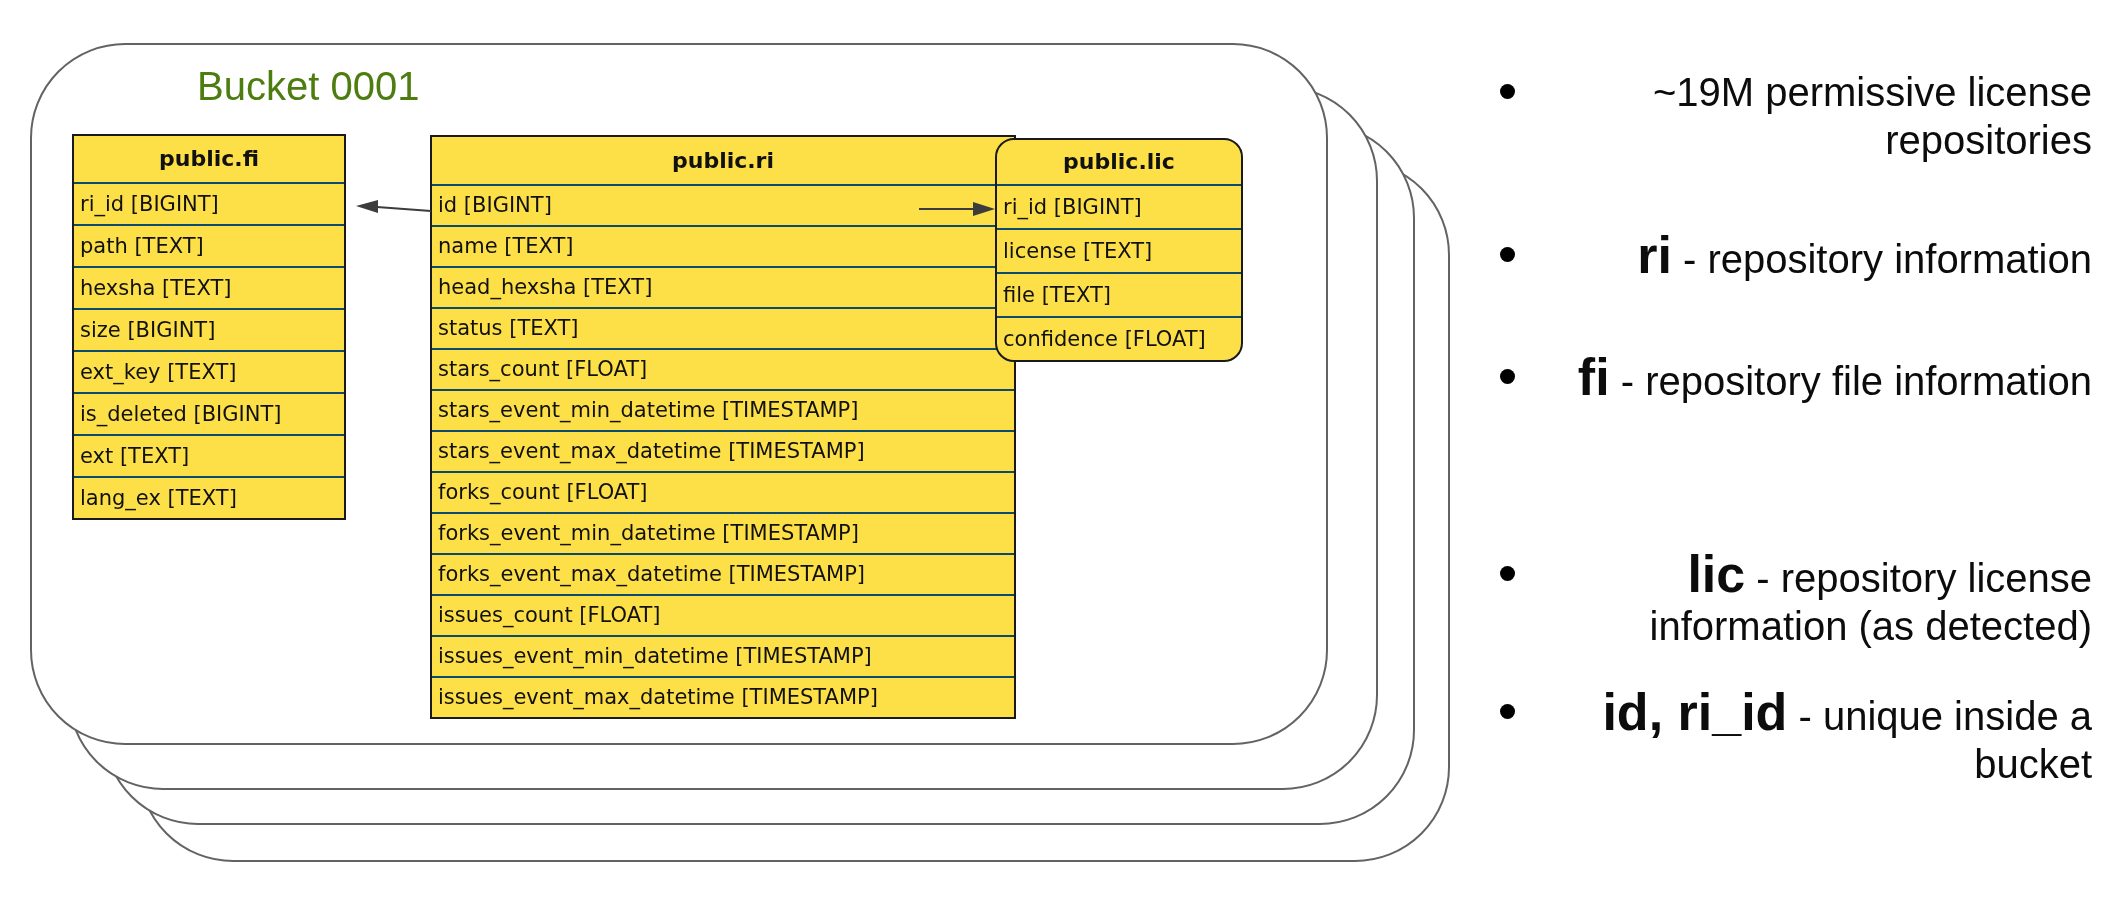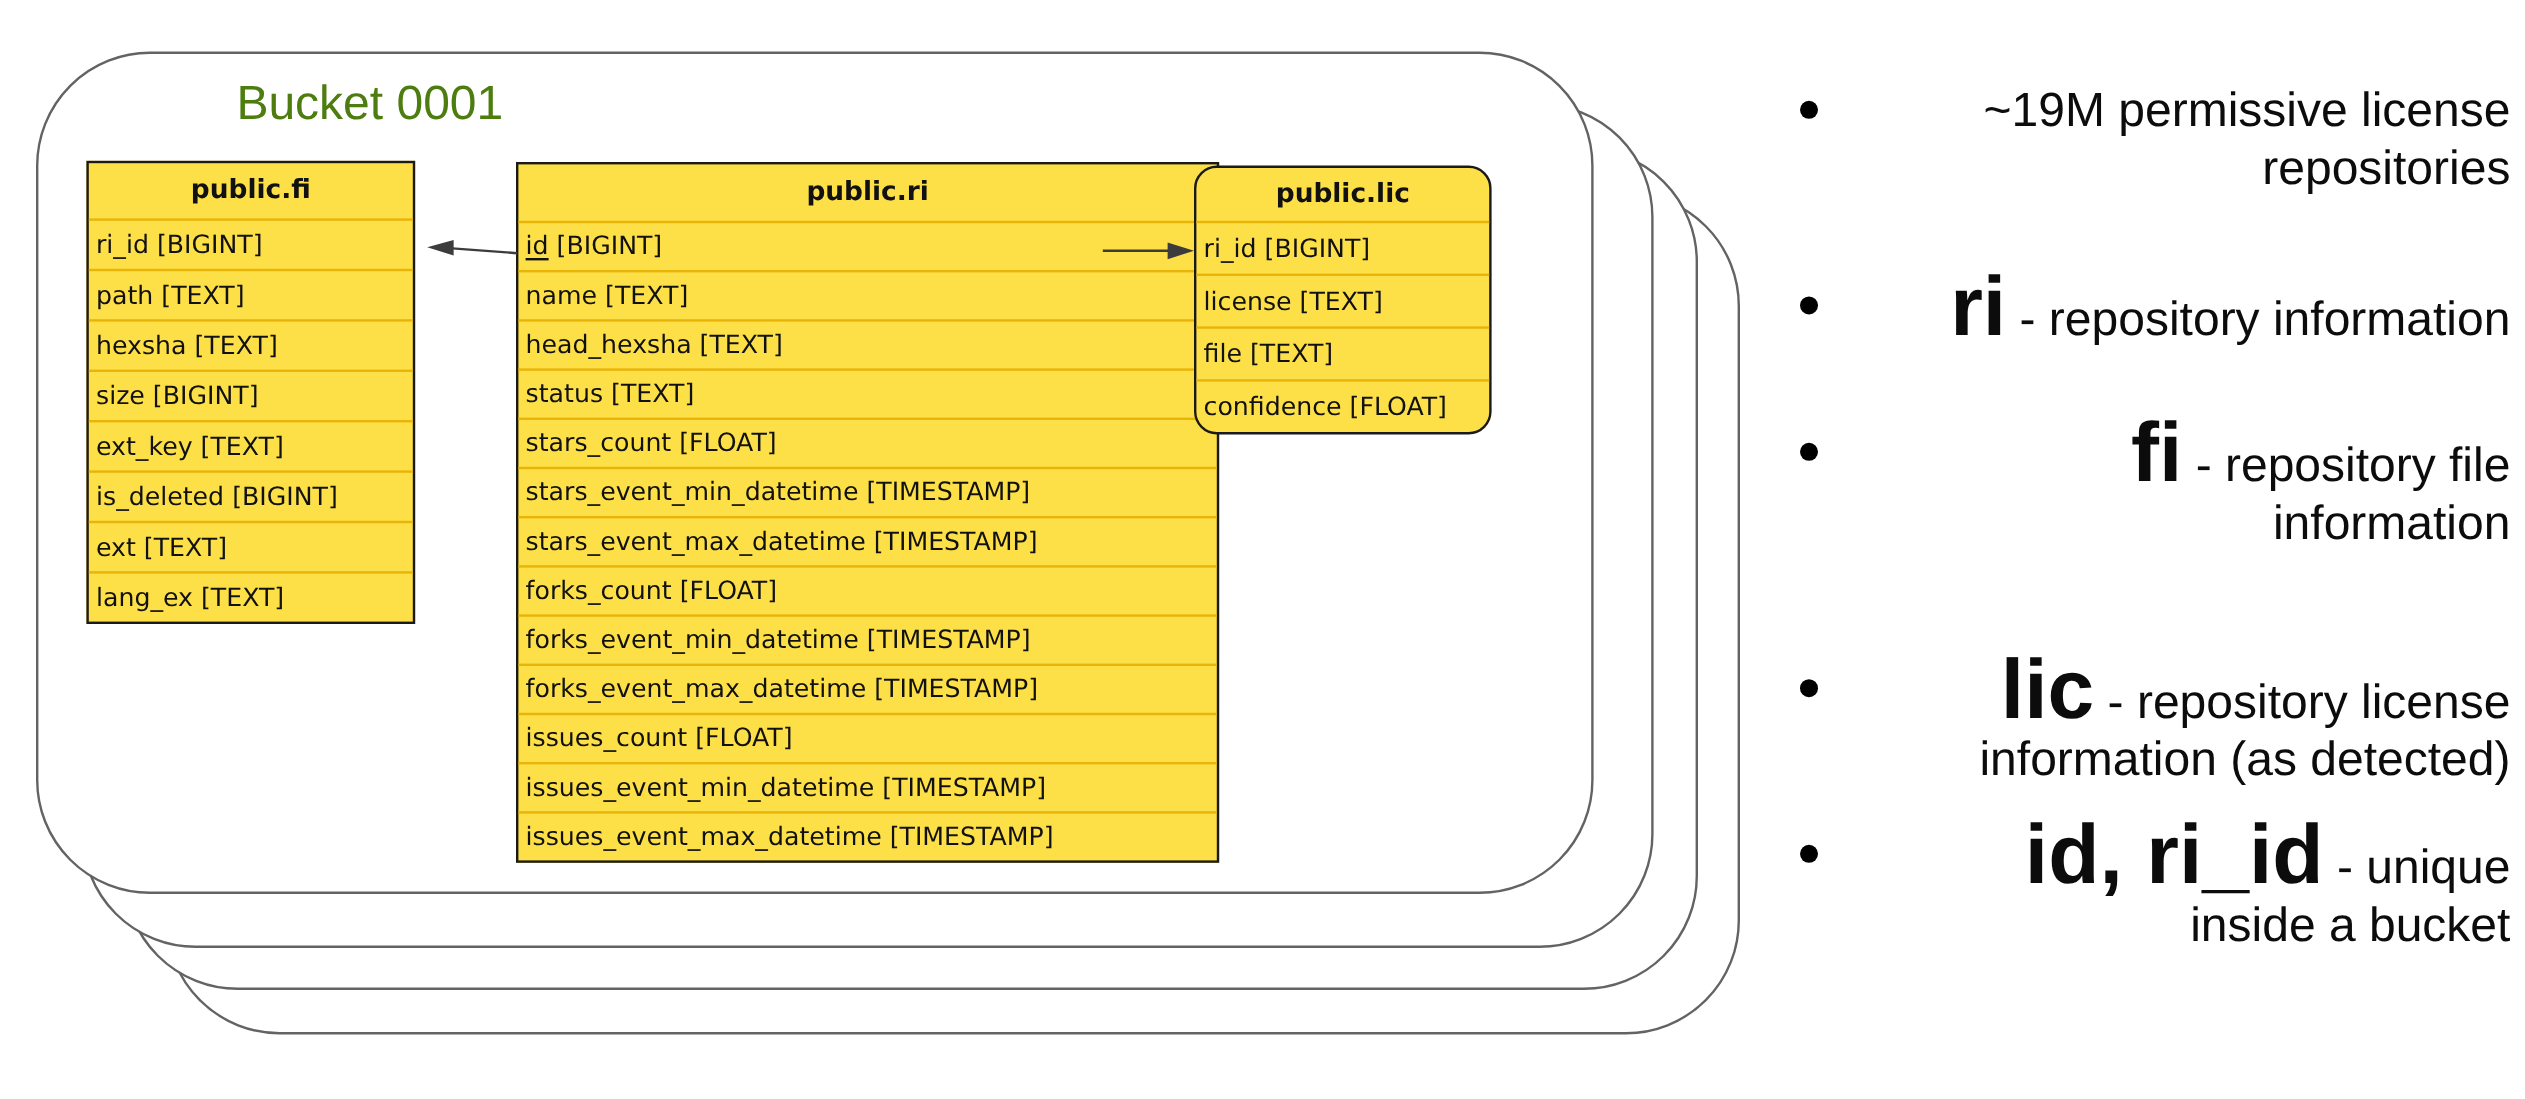--- a/index.html
+++ b/index.html
@@ -21,33 +21,33 @@
                   font-size:40px; line-height:48px; color:#4d7c0f; }
 
   
   .db-table { position:absolute; z-index:6; background:#fde047;
               border:2px solid #1a1a1a;
               font-family:"DejaVu Sans", sans-serif; font-size:21px; color:#111;
               white-space:nowrap; }
   .db-header { height:var(--hh); line-height:var(--hh); text-align:center;
                font-weight:bold; font-size:22px; }
   .db-row { height:var(--rh); line-height:calc(var(--rh) - 2px);
-            border-top:2px solid #eab308; padding-left:6px; }
-  .pk { text-decoration:underline; text-underline-offset:3px; }
+            border-top:2px solid #0c4a6e; padding-left:6px; }
+  .pk { text-underline-offset:3px; }
 
   .arrows { position:absolute; left:0; top:0; z-index:7; pointer-events:none; }
 
   
   .bullets { position:absolute; inset:0; z-index:6; }
   .bullet { position:absolute; left:1500px; width:640px; display:flex; }
   .bullet-dot { flex:none; width:15px; height:15px; border-radius:50%;
                 background:#000; margin-top:16px; }
   .bullet-text { margin-left:57px; width:520px;
                  font-size:40px; line-height:48px; color:#0c0c0c;text-align:right; }
-  .term { font-weight:bold; font-size:70px; line-height:48px; }
+  .term { font-weight:bold; font-size:52px; line-height:48px; }
   .bullet-0 { top:68px; }
   .bullet-1 { top:231px; }
   .bullet-2 { top:353px; }
   .bullet-3 { top:550px; }
   .bullet-4 { top:688px; }
 </style>
 </head>
 <body>
 
 <div class="canvas">

